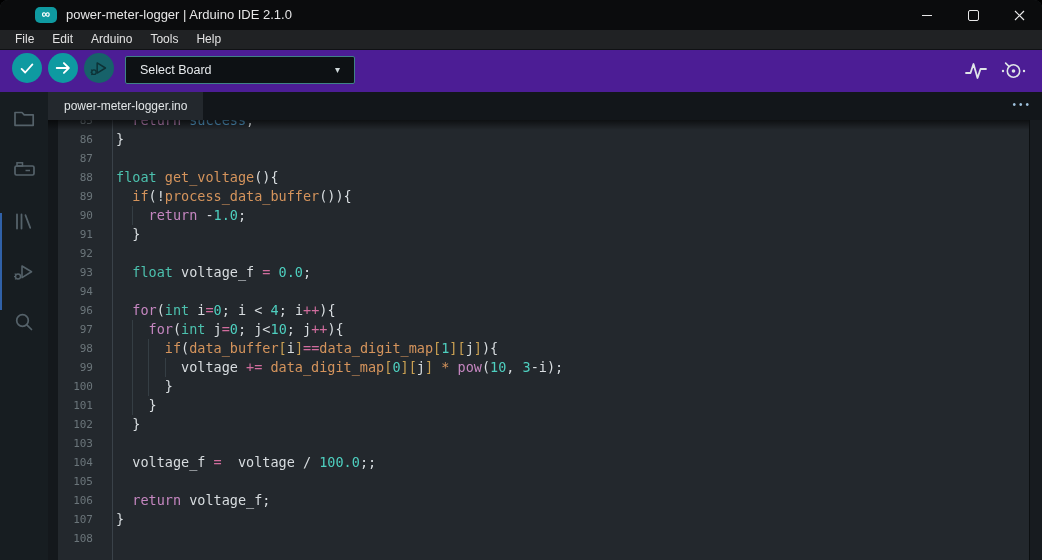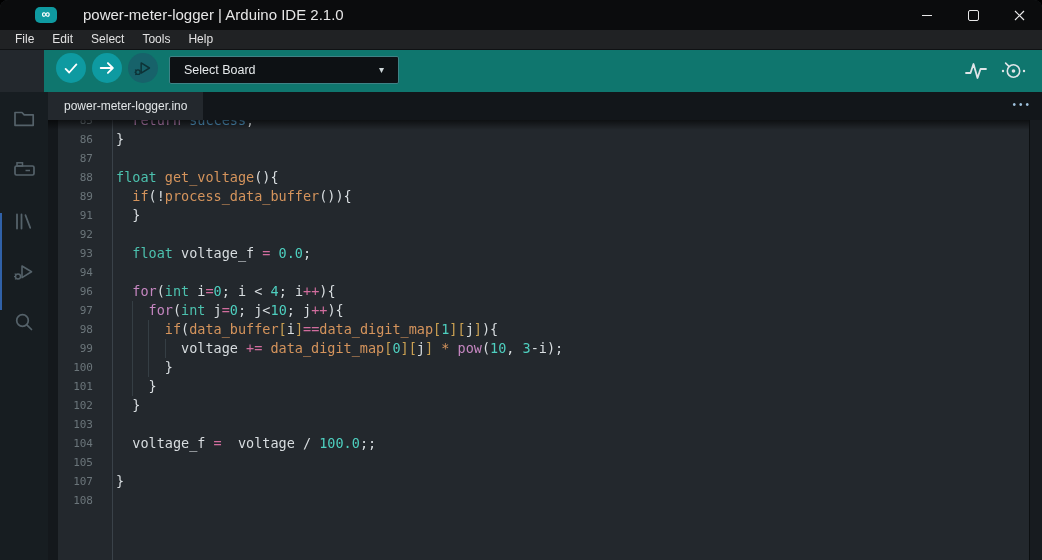--- a/index.html
+++ b/index.html
@@ -2,31 +2,31 @@
 <html><head>
 <meta charset="utf-8">
 <style>
   html,body{margin:0;padding:0;background:#000;width:1042px;height:560px;overflow:hidden;}
   .window{position:relative;width:1042px;height:560px;border-radius:8px 8px 0 0;overflow:hidden;
           background:#23282d;font-family:"Liberation Sans",sans-serif;}
   
   .titlebar{position:absolute;top:0;left:0;right:0;height:30px;background:#0b0c0d;display:flex;align-items:center;}
   .app-logo{position:absolute;left:35px;top:7px;width:22px;height:16px;border-radius:5px;background:#0f9aa0;
             color:#fff;font-size:12px;font-weight:bold;line-height:15px;text-align:center;}
-  .title-text{position:absolute;left:66px;top:0;line-height:30px;font-size:15px;color:#e6e6e6;white-space:nowrap;margin-left:17px;}
+  .title-text{position:absolute;left:66px;top:0;line-height:30px;font-size:13px;color:#e6e6e6;white-space:nowrap;}
   .win-controls{position:absolute;right:0;top:0;height:30px;display:flex;}
   .win-btn{width:46px;height:30px;display:flex;align-items:center;justify-content:center;}
   .glyph-min{width:10px;height:1px;background:#e8e8e8;display:block;}
   .glyph-max{width:9px;height:9px;border:1px solid #e8e8e8;border-radius:2px;display:block;}
   
   .menubar{position:absolute;top:30px;left:0;right:0;height:20px;background:#202224;display:flex;
            align-items:center;padding-left:6px;border-bottom:1px solid #101214;box-sizing:border-box;}
   .menu-item{padding:0 9px;font-size:12px;color:#e2e2e2;line-height:19px;}
   
-  .toolbar{position:absolute;top:50px;left:0;right:0;height:42px;background:#0f766e;margin-left:44px;}
+  .toolbar{position:absolute;top:50px;left:0;right:0;height:42px;background:#4c1d95;}
   .tbtn{position:absolute;top:3px;width:30px;height:30px;border-radius:50%;background:#0e9aa1;
         display:flex;align-items:center;justify-content:center;}
   .tbtn.disabled{background:#17626a;}
   .board-select{position:absolute;left:125px;top:6px;width:230px;height:28px;background:#0d1114;
                 border:1px solid #3f8286;border-radius:2px;box-sizing:border-box;display:flex;align-items:center;}
   .board-select .lbl{margin-left:14px;font-size:12.5px;color:#e6eaec;}
   .board-select .caret{position:absolute;right:14px;top:0;line-height:26px;font-size:10px;color:#cfd8da;}
   .tool-right{position:absolute;top:8px;width:26px;height:26px;}
   
   .activitybar{position:absolute;top:92px;left:0;width:48px;bottom:0;background:#171d21;}
@@ -75,21 +75,21 @@
         <svg width="11" height="11" viewBox="0 0 11 11">
             <path d="M1,1 L10,10 M10,1 L1,10" stroke="#e8e8e8" stroke-width="1.2"></path>
           </svg>
       </div>
     </div>
   </div>
 
   <div class="menubar">
     <span class="menu-item">File</span>
     <span class="menu-item">Edit</span>
-    <span class="menu-item">Select</span>
+    <span class="menu-item">Arduino</span>
     <span class="menu-item">Tools</span>
     <span class="menu-item">Help</span>
   </div>
 
   <div class="toolbar">
     <div class="tbtn" style="left:12px;">
       <svg width="18" height="18" viewBox="0 0 20 20">
         <polyline points="4,11 8,15 16,6" fill="none" stroke="#fff" stroke-width="2" stroke-linecap="round" stroke-linejoin="round"></polyline>
       </svg>
     </div>
@@ -184,20 +184,25 @@
           </div>
           <div class="crow">
             <span class="lnum">88</span>
             <span class="cline"><span class="tk-t">float</span><span class="tk-w"> </span><span class="tk-o">get_voltage</span><span class="tk-w">(){</span></span>
           </div>
           <div class="crow">
             <span class="lnum">89</span>
             <span class="cline"><span class="tk-w">  </span><span class="tk-o">if</span><span class="tk-w">(!</span><span class="tk-o">process_data_buffer</span><span class="tk-w">()){</span></span>
           </div>
           <div class="crow">
+            <span class="lnum">90</span>
+            <i class="iguide" style="left: 84.2px;"></i>
+            <span class="cline"><span class="tk-w">    </span><span class="tk-k">return</span><span class="tk-w"> -</span><span class="tk-n">1.0</span><span class="tk-w">;</span></span>
+          </div>
+          <div class="crow">
             <span class="lnum">91</span>
             <span class="cline"><span class="tk-w">  }</span></span>
           </div>
           <div class="crow">
             <span class="lnum">92</span>
             <span class="cline"></span>
           </div>
           <div class="crow">
             <span class="lnum">93</span>
             <span class="cline"><span class="tk-w">  </span><span class="tk-t">float</span><span class="tk-w"> voltage_f </span><span class="tk-p">=</span><span class="tk-w"> </span><span class="tk-n">0.0</span><span class="tk-w">;</span></span>
@@ -248,20 +253,24 @@
           </div>
           <div class="crow">
             <span class="lnum">104</span>
             <span class="cline"><span class="tk-w">  voltage_f </span><span class="tk-p">=</span><span class="tk-w">  voltage / </span><span class="tk-n">100.0</span><span class="tk-w">;;</span></span>
           </div>
           <div class="crow">
             <span class="lnum">105</span>
             <span class="cline"></span>
           </div>
           <div class="crow">
+            <span class="lnum">106</span>
+            <span class="cline"><span class="tk-w">  </span><span class="tk-k">return</span><span class="tk-w"> voltage_f;</span></span>
+          </div>
+          <div class="crow">
             <span class="lnum">107</span>
             <span class="cline"><span class="tk-w">}</span></span>
           </div>
           <div class="crow">
             <span class="lnum">108</span>
             <span class="cline"></span>
           </div>
         </div>
       <div class="top-shadow"></div>
       <div class="scroll-gutter"></div>

